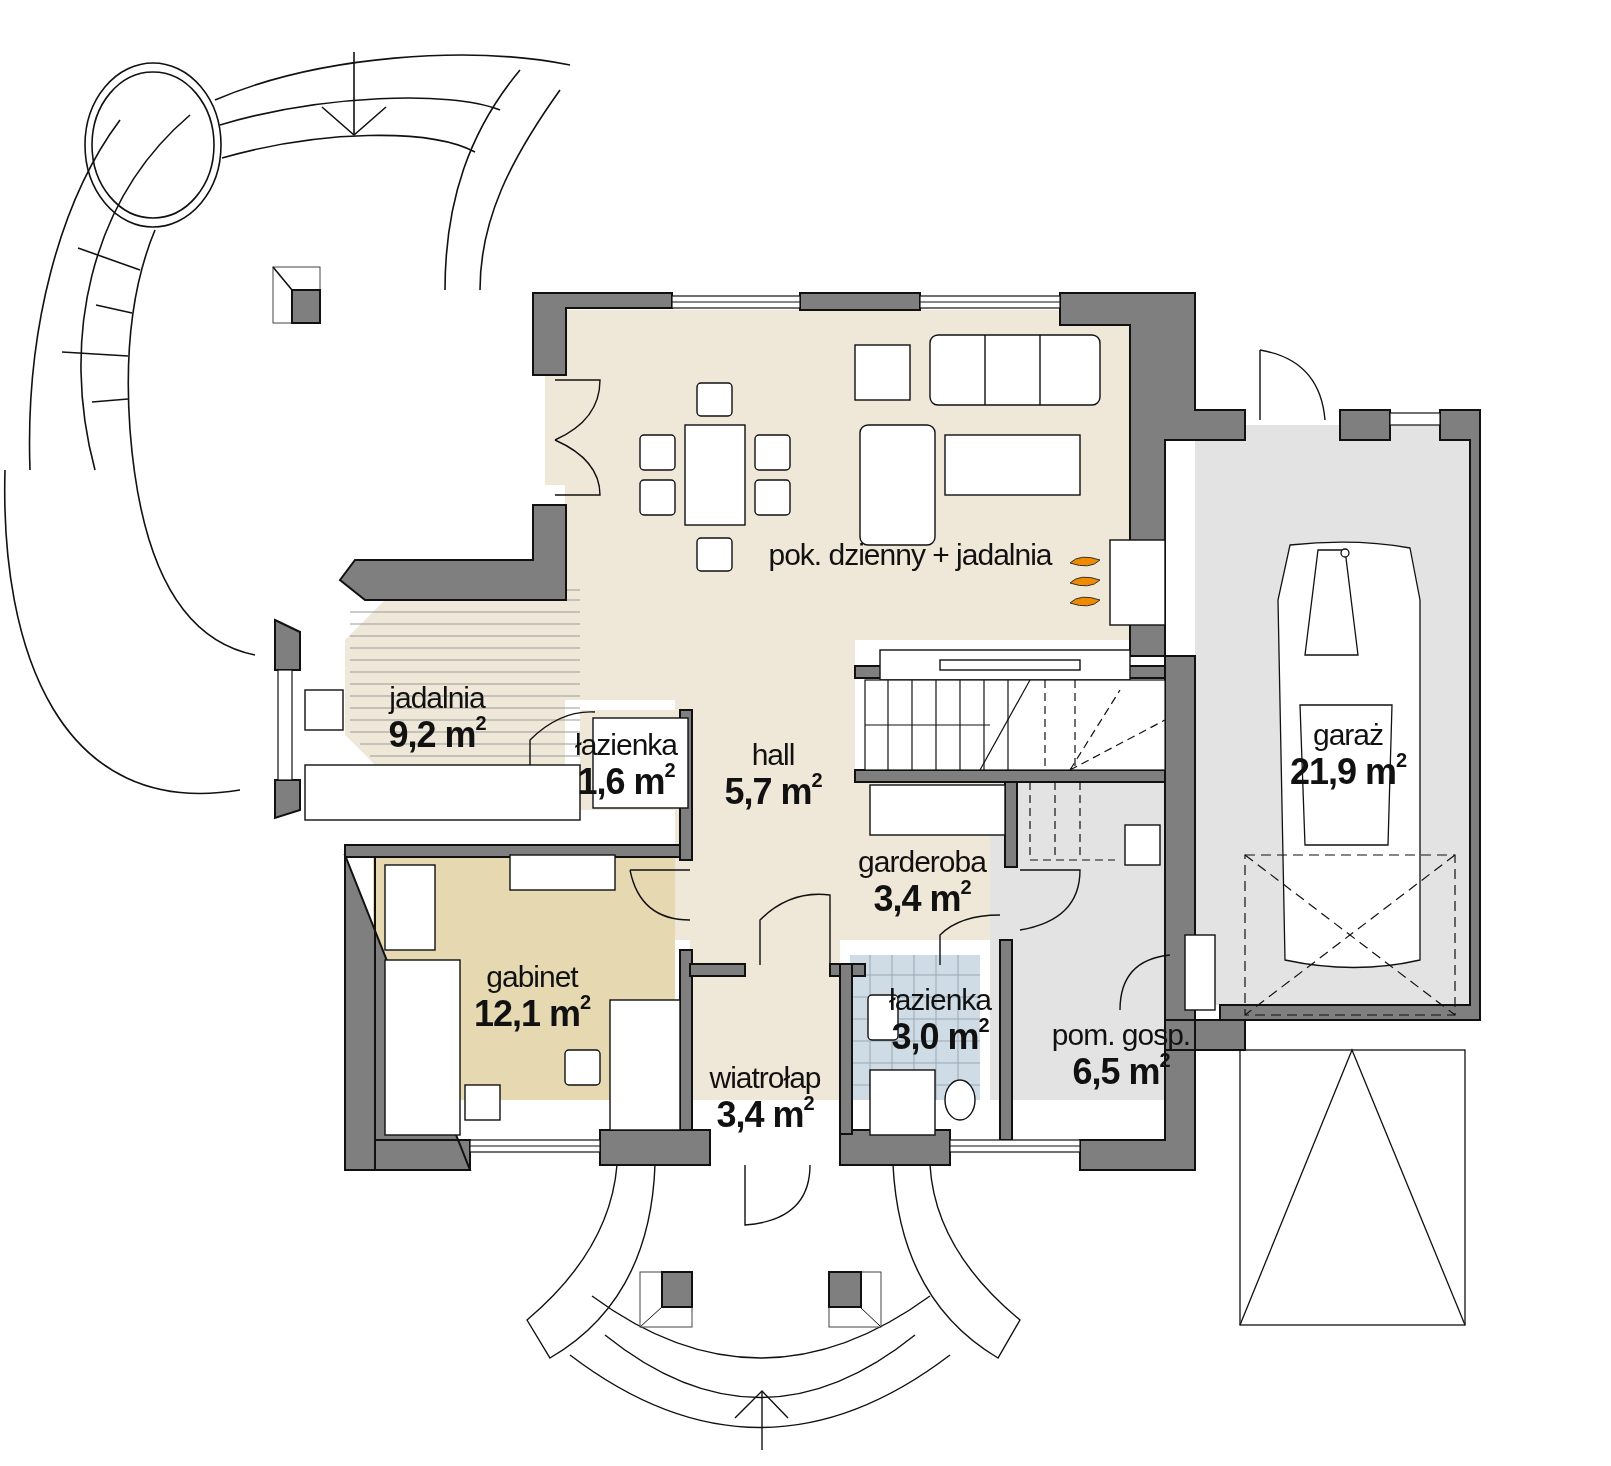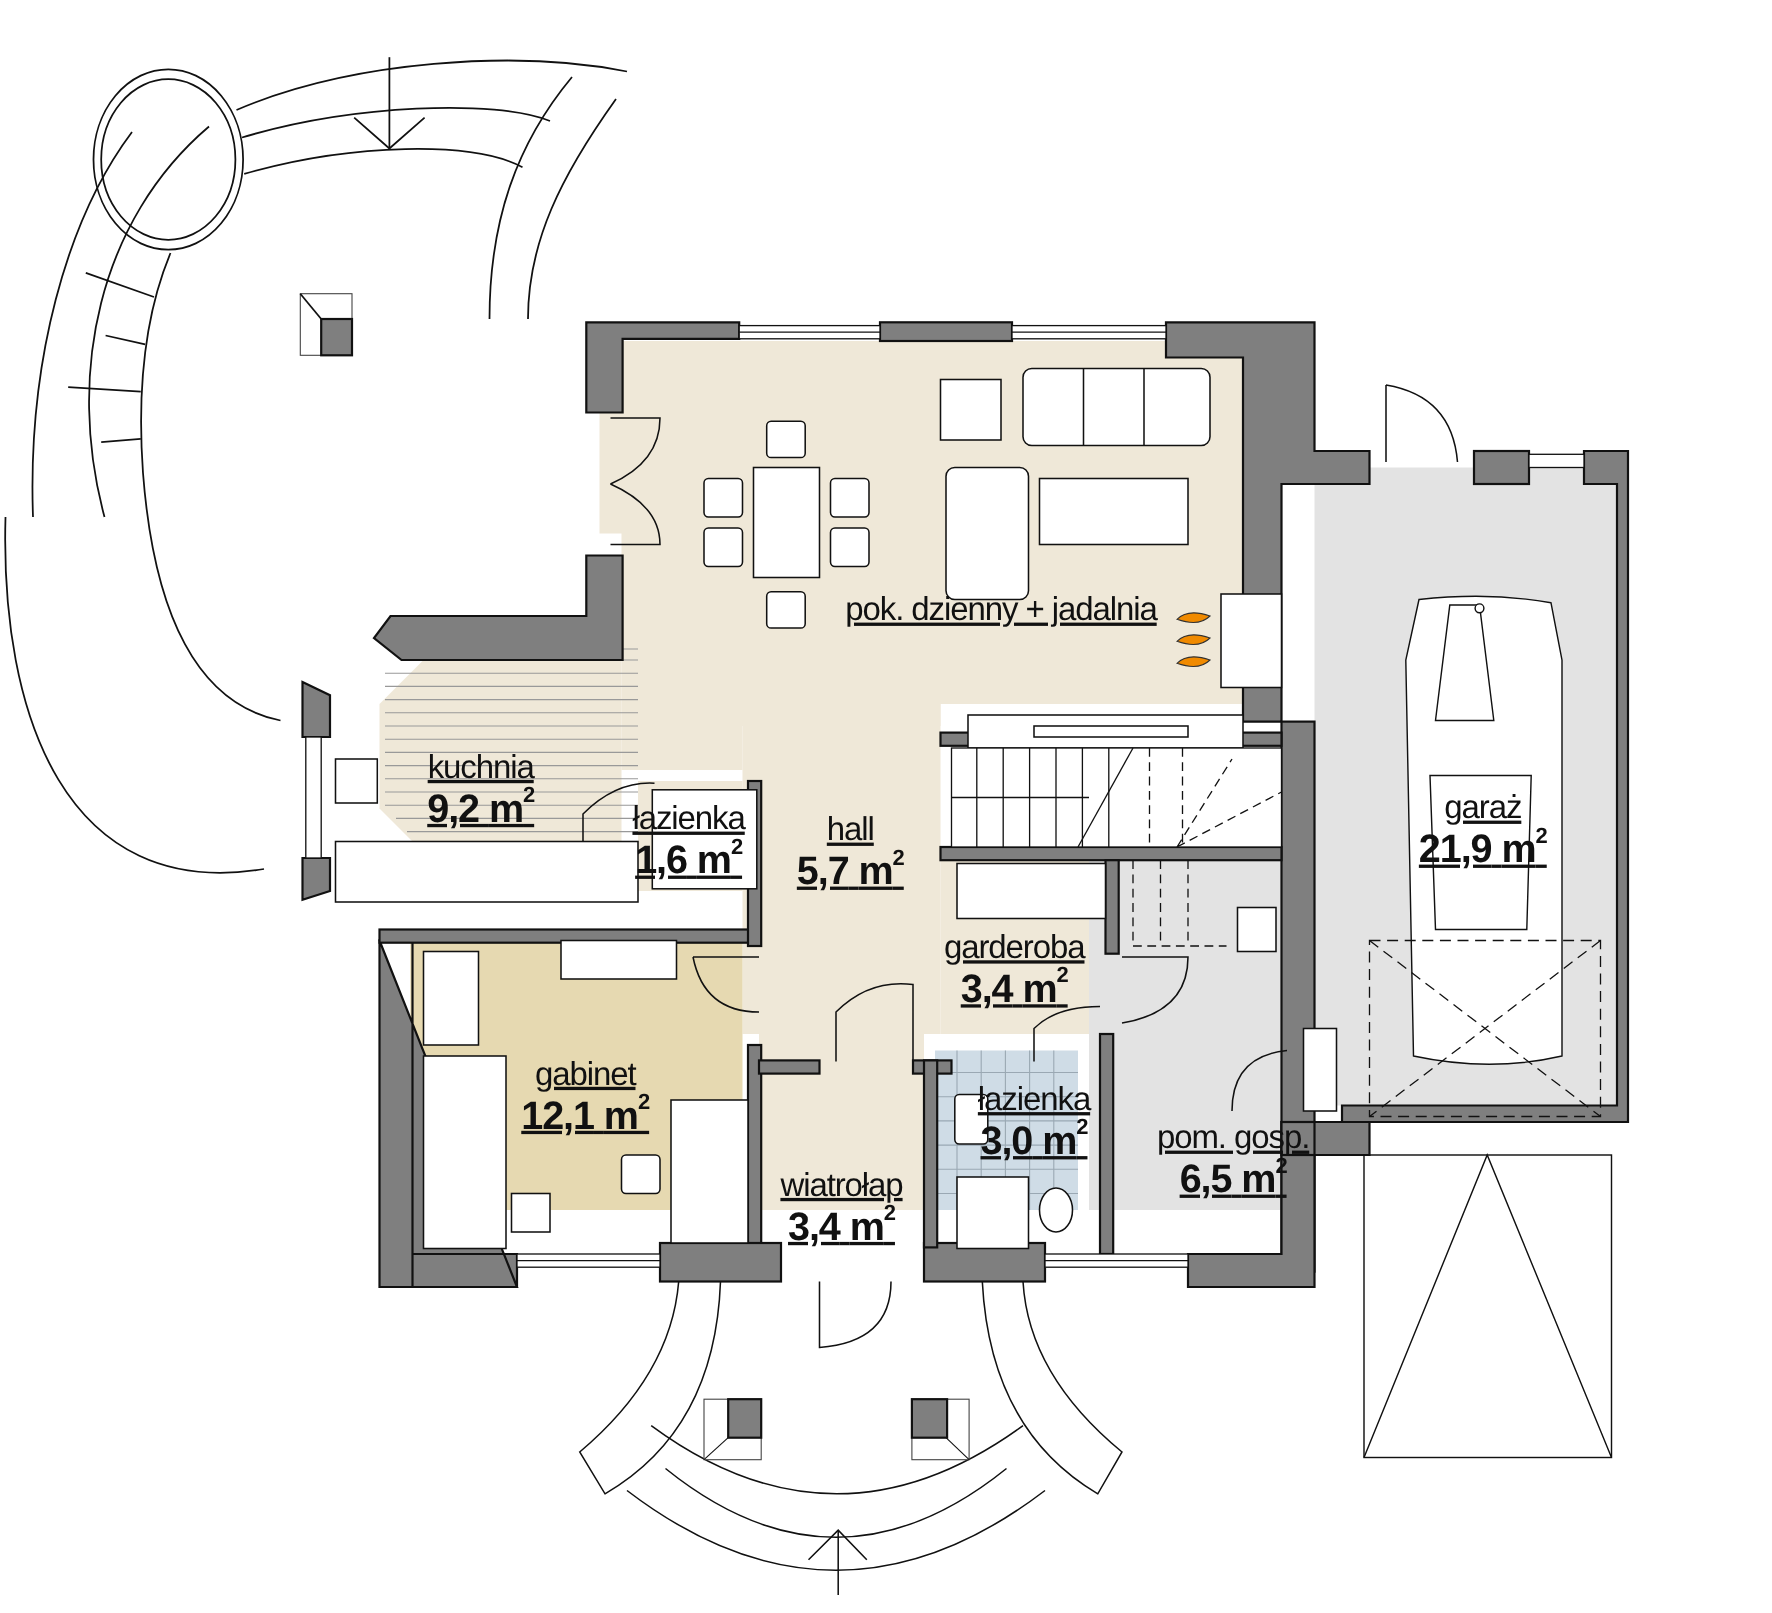--- a/index.html
+++ b/index.html
@@ -1,18 +1,18 @@
 <!DOCTYPE html>
 <html><head>
 <meta charset="utf-8">
 <style>
   html,body{margin:0;padding:0;background:#ffffff;}
   body{width:1611px;height:1466px;position:relative;overflow:hidden;font-family:"Liberation Sans",sans-serif;}
   #plan{position:absolute;left:0;top:0;}
-  .label{position:absolute;text-align:center;color:#111;white-space:nowrap;transform:translateX(-50%);line-height:1;text-decoration:underline;}
+  .label{position:absolute;text-align:center;color:#111;white-space:nowrap;transform:translateX(-50%);line-height:1;}
   .room-name{font-size:30px;font-family:"Liberation Sans Narrow","Liberation Sans",sans-serif;letter-spacing:-1px;font-weight:normal;}
   .room-area{font-size:36px;font-weight:bold;letter-spacing:-1px;margin-top:4px;}
   .room-area sup{font-size:20px;vertical-align:top;position:relative;top:-4px;}
 </style>
 </head>
 <body>
 
 <svg id="plan" width="1611" height="1466" viewBox="0 0 1611 1466" xmlns="http://www.w3.org/2000/svg">
   <g fill="none" stroke="#111" stroke-width="1.6">
 
@@ -238,21 +238,21 @@
     <rect x="829" y="1272" width="52" height="55" fill="#fff" stroke="#444" stroke-width="1"></rect>
     <line x1="881" y1="1327" x2="860" y2="1307" stroke="#111"></line>
     <rect x="829" y="1272" width="32" height="35" fill="#7f7f7f" stroke="#111" stroke-width="2"></rect>
   </g>
 </svg>
 
 <div class="label" style="left:910px;top:540px;">
   <div class="room-name">pok. dzienny + jadalnia</div>
 </div>
 <div class="label" style="left:437px;top:683px;">
-  <div class="room-name">kuchnia</div>
+  <div class="room-name">jadalnia</div>
   <div class="room-area"><span>9,2</span> <span>m</span><sup>2</sup></div>
 </div>
 <div class="label" style="left:626px;top:730px;">
   <div class="room-name">łazienka</div>
   <div class="room-area"><span>1,6</span> <span>m</span><sup>2</sup></div>
 </div>
 <div class="label" style="left:773px;top:740px;">
   <div class="room-name">hall</div>
   <div class="room-area"><span>5,7</span> <span>m</span><sup>2</sup></div>
 </div>

